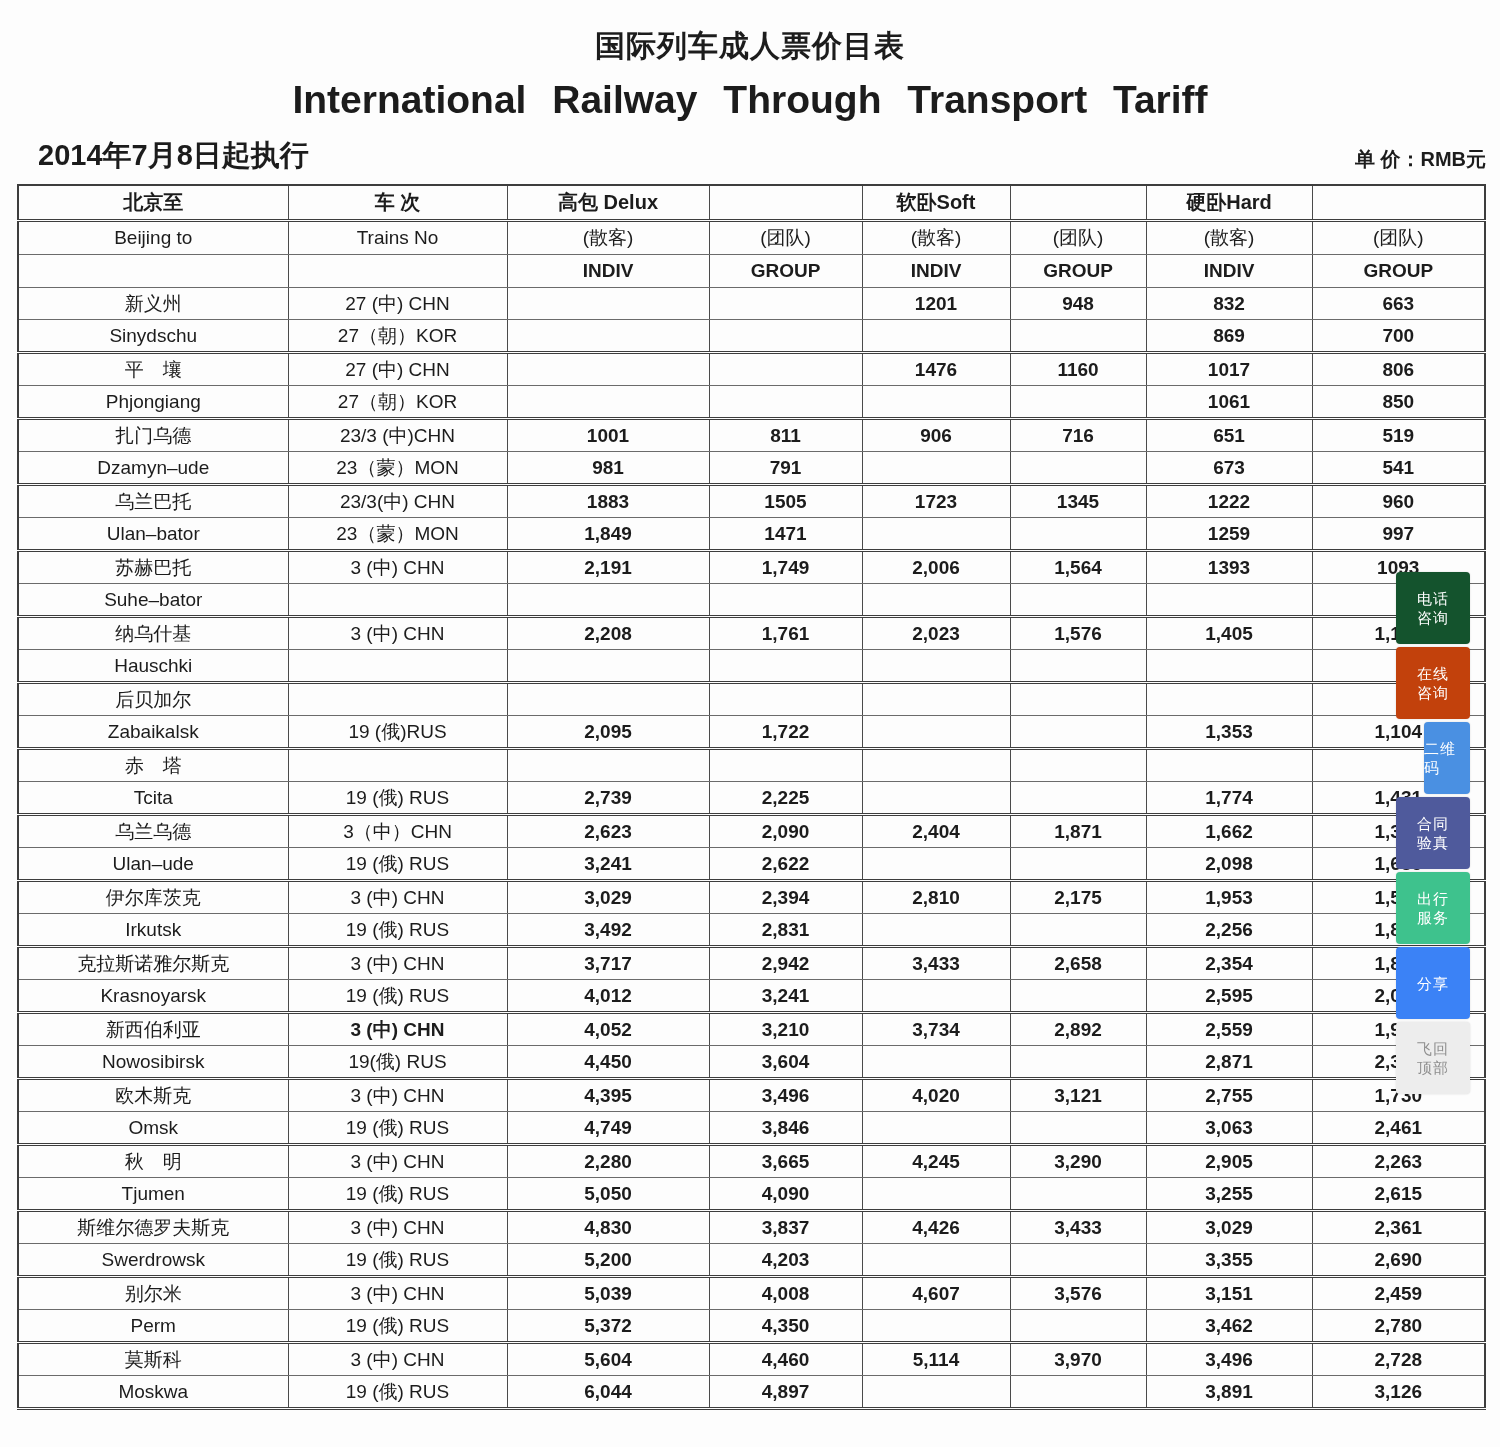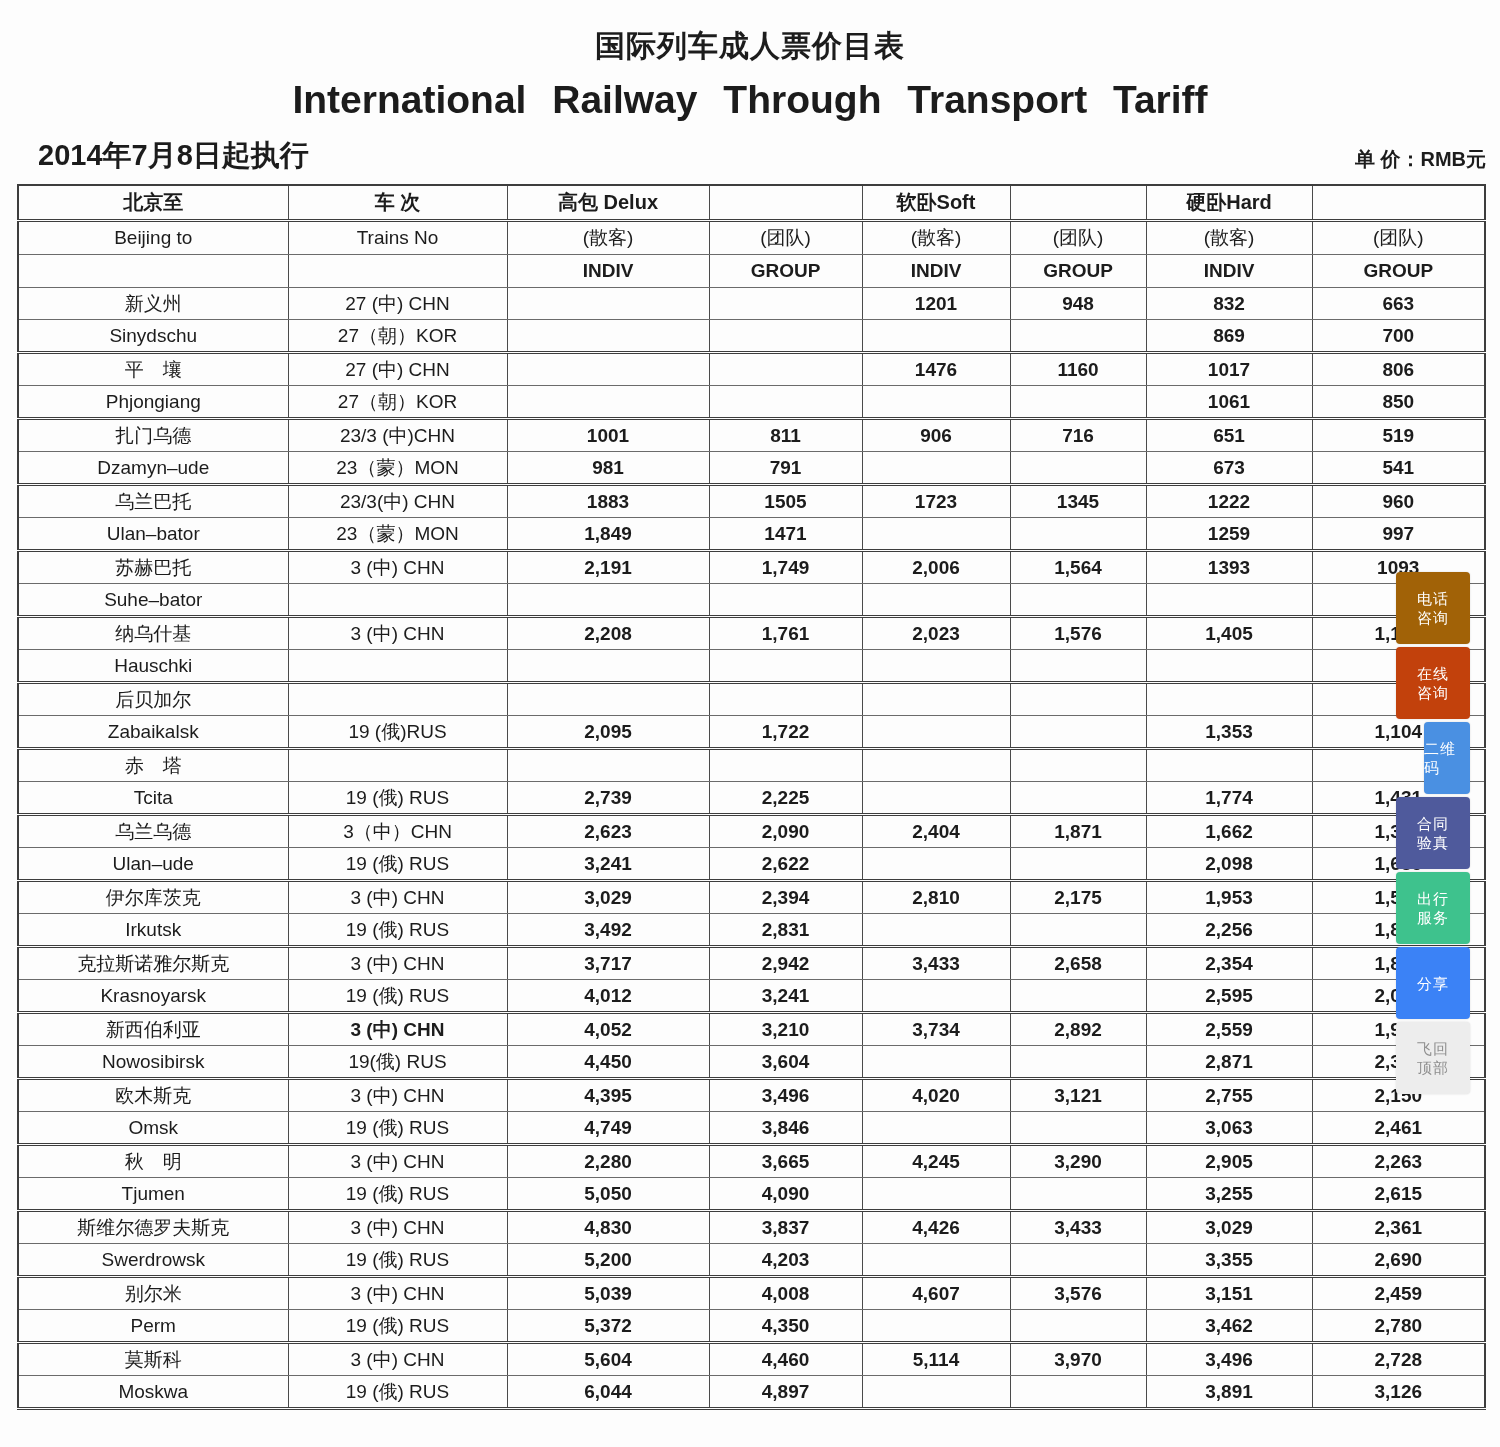--- a/index.html
+++ b/index.html
@@ -357,21 +357,21 @@
         <td class="num">2,307</td>
       </tr>
       <tr>
         <td class="txt">欧木斯克</td>
         <td class="txt">3 (中)  CHN</td>
         <td class="num">4,395</td>
         <td class="num">3,496</td>
         <td class="num">4,020</td>
         <td class="num">3,121</td>
         <td class="num">2,755</td>
-        <td class="num">2,150</td>
+        <td class="num">1,730</td>
       </tr>
       <tr class="pair-end">
         <td class="txt">Omsk</td>
         <td class="txt">19 (俄) RUS</td>
         <td class="num">4,749</td>
         <td class="num">3,846</td>
         <td class="num"></td>
         <td class="num"></td>
         <td class="num">3,063</td>
         <td class="num">2,461</td>
@@ -453,21 +453,21 @@
         <td class="num">4,897</td>
         <td class="num"></td>
         <td class="num"></td>
         <td class="num">3,891</td>
         <td class="num">3,126</td>
       </tr>
     </tbody>
 </table>
 
 <div class="side-stack">
-    <div class="side-btn" style="background: #a16207; color: rgb(255, 255, 255);">
+    <div class="side-btn" style="background: #14532d; color: rgb(255, 255, 255);">
       <div>电话</div>
       <div>咨询</div>
     </div>
     <div class="side-btn" style="background: #c2410c; color: rgb(255, 255, 255);">
       <div>在线</div>
       <div>咨询</div>
     </div>
     <div class="side-btn" style="background: rgb(74, 144, 226); color: rgb(255, 255, 255); margin-left: 28px;">
       <div>二维码</div>
     </div>

